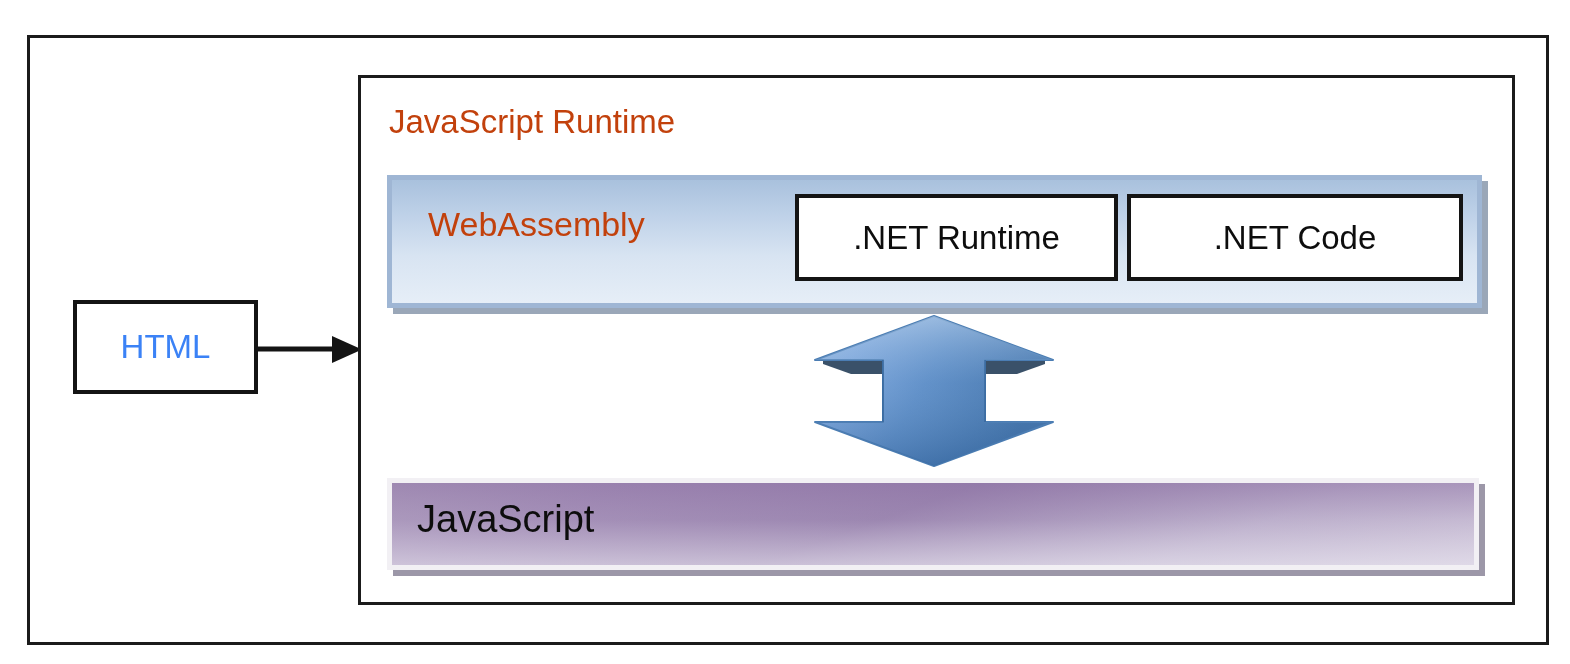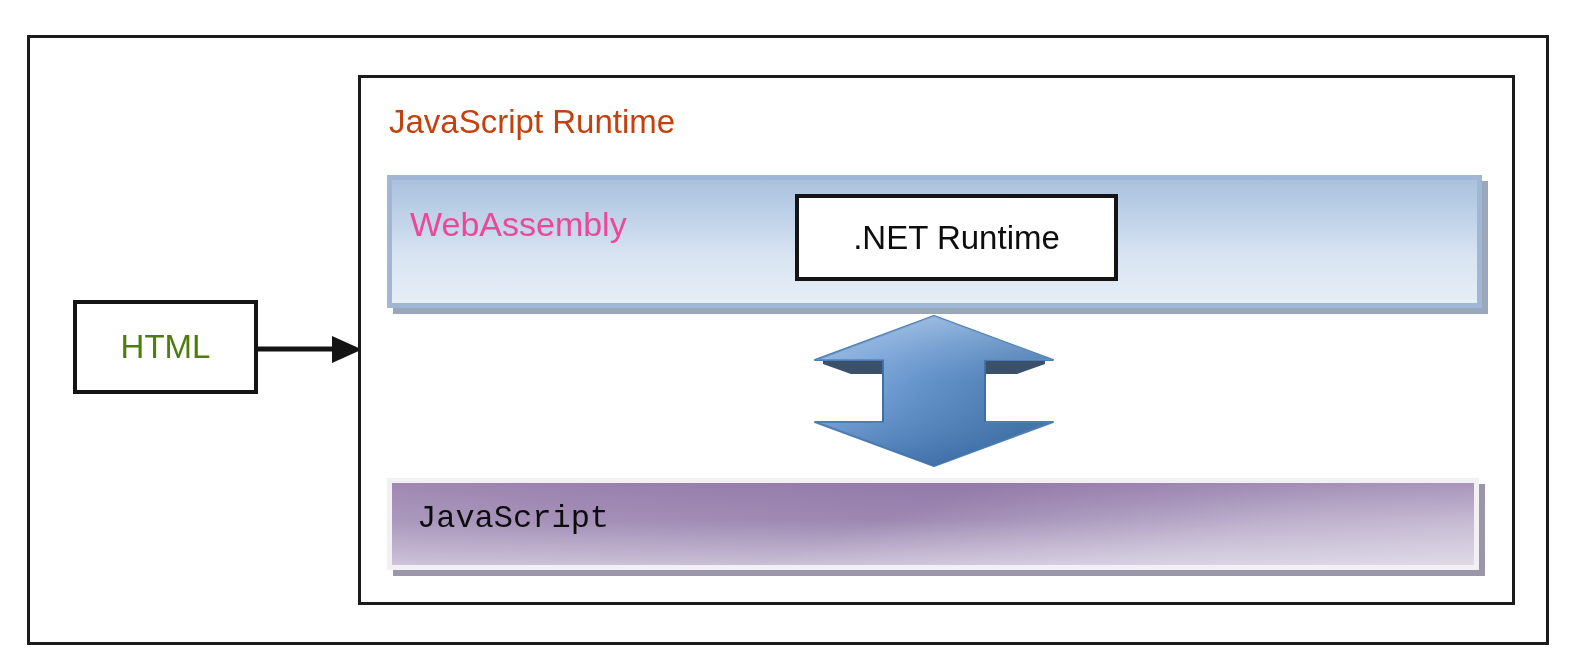--- a/index.html
+++ b/index.html
@@ -74,25 +74,25 @@
     left: 387px;
     top: 175px;
     width: 1095px;
     height: 133px;
     box-sizing: border-box;
     border: 5px solid #9fb6d4;
     background: linear-gradient(to bottom, #a9c1dd 0%, #bed1e8 28%, #d8e4f2 62%, #e6eef7 100%);
   }
   .wasm-label {
     position: absolute;
-    left: 410px;
+    left: 428px;
     top: 202px;
     font-size: 34px;
     line-height: 44px;
-    color: #ec4899;
+    color: #c2410c;
     white-space: nowrap;
   }
 
   
   .net-box {
     position: absolute;
     background: #ffffff;
     border: 4px solid #141414;
     box-sizing: border-box;
     display: flex;
@@ -148,46 +148,45 @@
   }
   .js-bar-inner {
     position: absolute;
     inset: 0;
     background: linear-gradient(to bottom, rgba(140,112,163,0.55) 0%, rgba(160,138,180,0.25) 45%, rgba(226,221,234,0.65) 100%);
   }
   .js-label {
     position: absolute;
     left: 417px;
     top: 497px;
-    font-size: 32px;
+    font-size: 38px;
     line-height: 44px;
     color: #0d0d0d;
     white-space: nowrap;
     z-index: 5;
-    font-family: Liberation Mono, monospace;
   }
 
   
   .html-box {
     position: absolute;
     left: 73px;
     top: 300px;
     width: 185px;
     height: 94px;
     background: #ffffff;
     border: 4px solid #141414;
     box-sizing: border-box;
     display: flex;
     align-items: center;
     justify-content: center;
   }
   .html-box span {
     font-size: 33px;
     line-height: 40px;
-    color: #4d7c0f;
+    color: #3b82f6;
     white-space: nowrap;
   }
   .html-connector {
     position: absolute;
     left: 256px;
     top: 330px;
     width: 108px;
     height: 40px;
   }
 </style>
@@ -209,20 +208,23 @@
 
   <div class="js-runtime-frame"></div>
   <div class="js-runtime-label">JavaScript Runtime</div>
 
   <div class="wasm-shadow"></div>
   <div class="wasm-bar"></div>
   <div class="wasm-label">WebAssembly</div>
 
   <div class="net-box net-runtime-box">
     <span>.NET Runtime</span>
+  </div>
+  <div class="net-box net-code-box">
+    <span>.NET Code</span>
   </div>
 
   <svg class="bidir-arrow" viewBox="0 0 258 158">
     <defs>
       <linearGradient id="arrowGrad" x1="0" y1="0" x2="1" y2="0.35">
         <stop offset="0%" stop-color="#9dbde0"></stop>
         <stop offset="22%" stop-color="#84ace0"></stop>
         <stop offset="55%" stop-color="#5f8fc8"></stop>
         <stop offset="100%" stop-color="#3e6fa6"></stop>
       </linearGradient>

